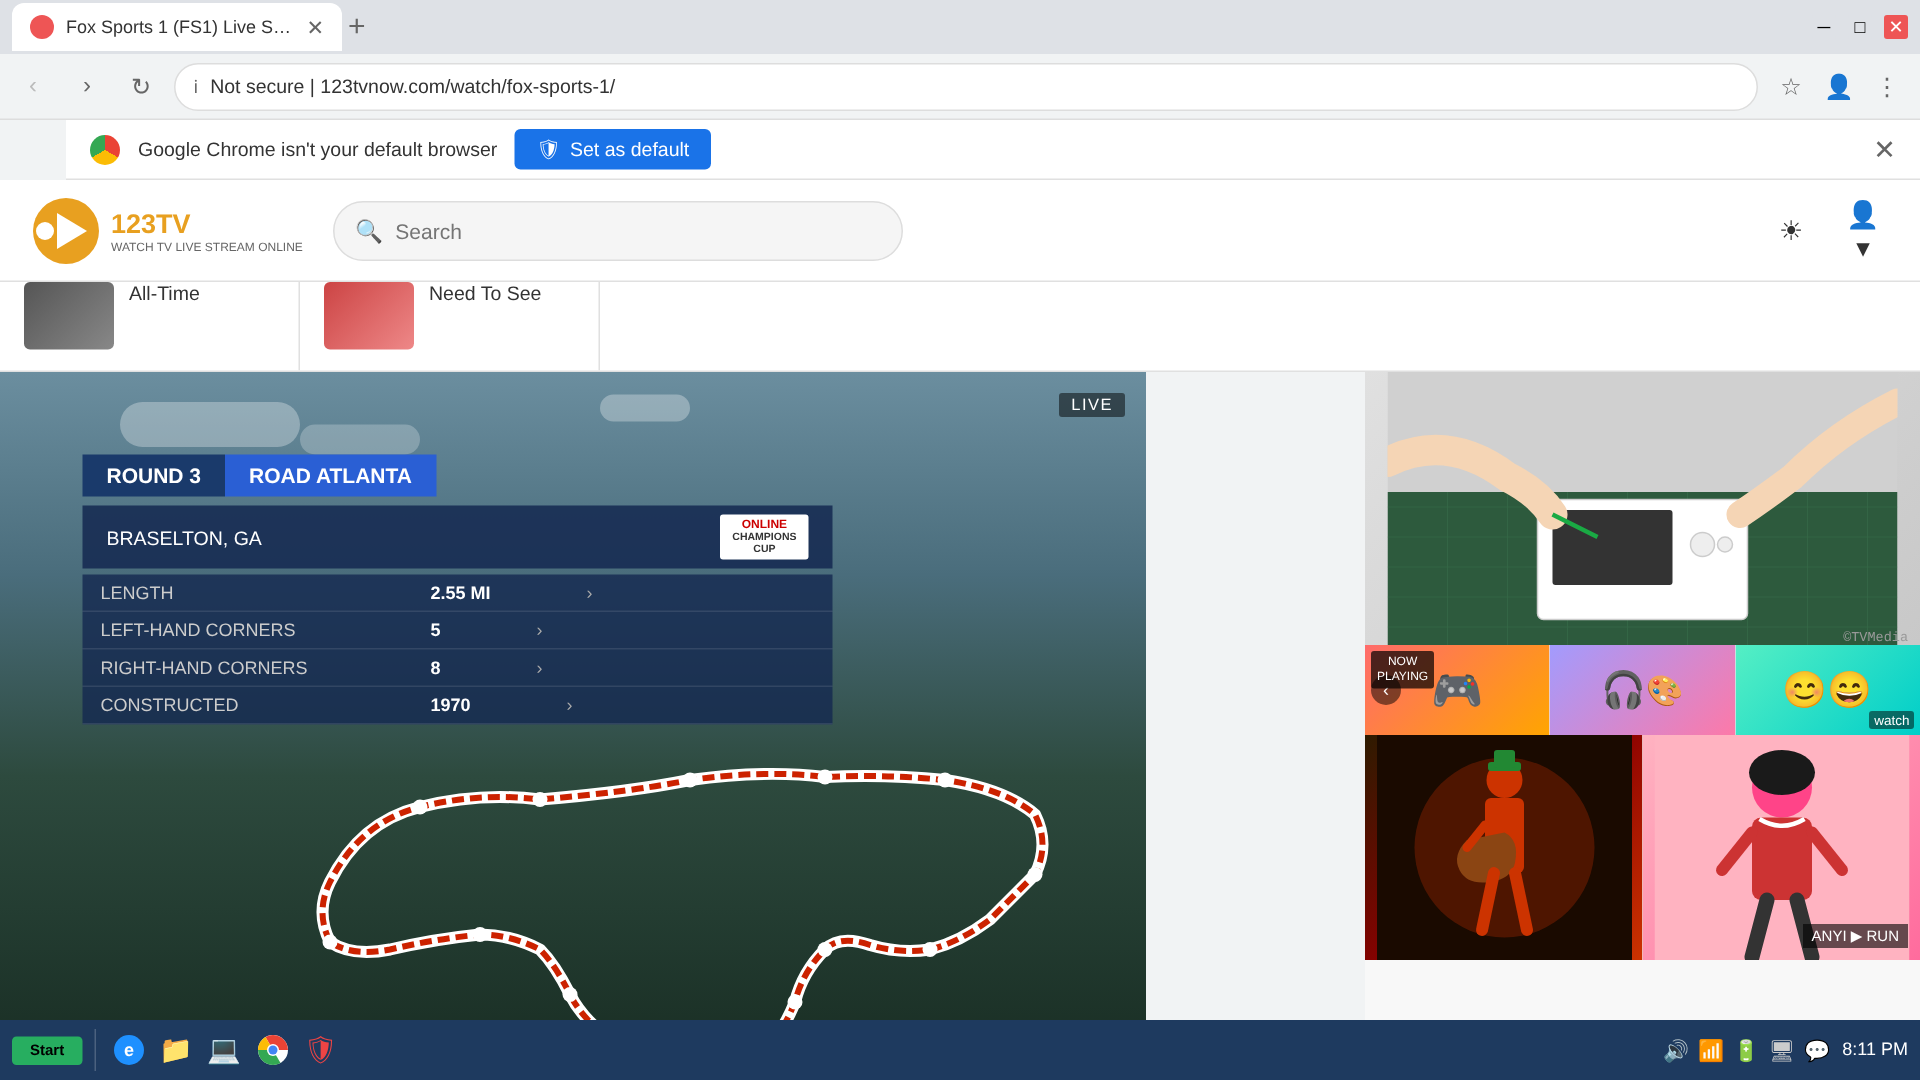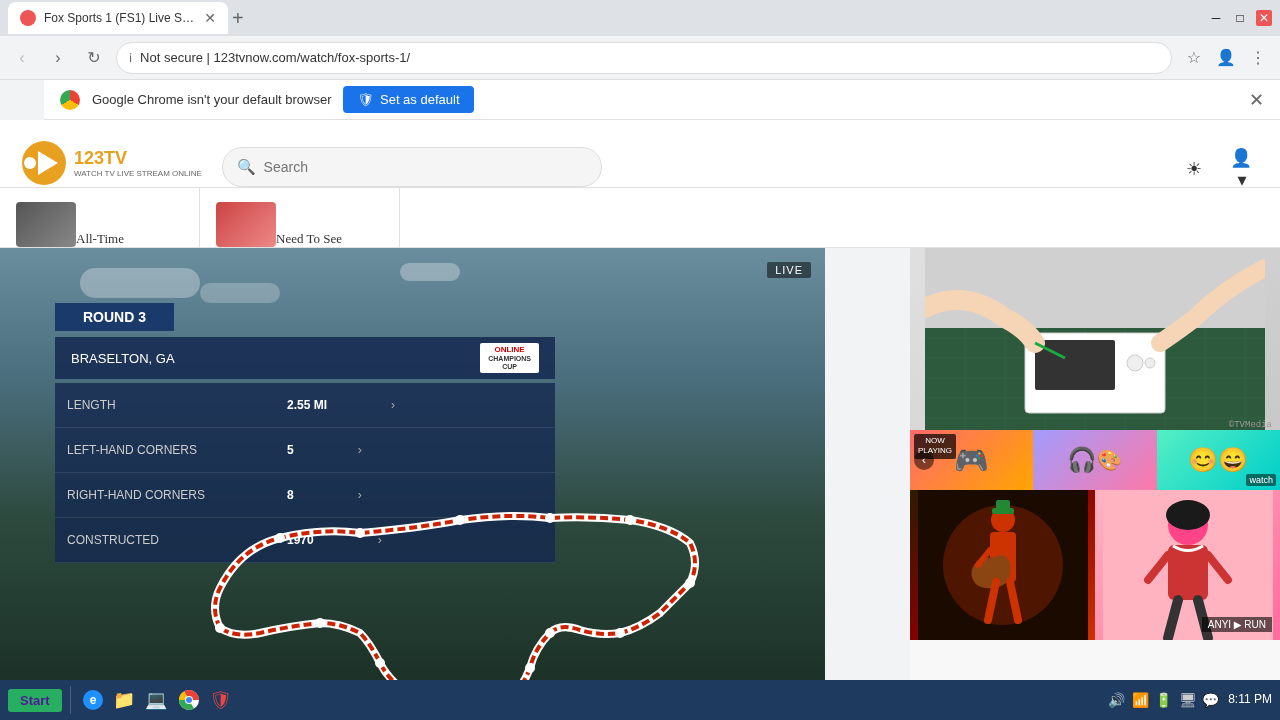--- a/index.html
+++ b/index.html
@@ -48,88 +48,88 @@
     }
     .chrome-logo { width: 20px; height: 20px; border-radius: 50%; background: conic-gradient(#ea4335 0 120deg, #fbbc05 120deg 240deg, #34a853 240deg 360deg); flex-shrink: 0; }
     .set-default-btn {
       background: #1a73e8; color: white; border: none; border-radius: 4px;
       padding: 6px 14px; font-size: 13px; cursor: pointer; display: flex; align-items: center; gap: 6px;
     }
     .infobar-close { margin-left: auto; cursor: pointer; color: #666; font-size: 18px; }
 
     
     .site-header {
-      background: #fff; height: 68px; display: flex; align-items: flex-end;
+      background: #fff; height: 68px; display: flex; align-items: center;
       padding: 0 20px; gap: 20px; border-bottom: 1px solid #e0e0e0;
     }
     .logo { display: flex; align-items: center; gap: 6px; text-decoration: none; }
     .logo-icon { width: 48px; height: 48px; }
     .search-bar {
       display: flex; align-items: center; background: #f5f5f5; border: 1px solid #ddd;
       border-radius: 20px; padding: 0 14px; height: 40px; gap: 8px; width: 380px;
     }
     .search-bar input { border: none; background: none; outline: none; font-size: 14px; width: 100%; }
     .header-icons { margin-left: auto; display: flex; gap: 12px; align-items: center; }
     .header-icon-btn { width: 36px; height: 36px; border: none; background: none; cursor: pointer; border-radius: 50%; display: flex; align-items: center; justify-content: center; color: #333; font-size: 18px; }
 
     
     .banner-row {
       background: #fff; display: flex; overflow: hidden; height: 60px; border-bottom: 1px solid #e0e0e0;
     }
-    .banner-card { display: flex; align-items: flex-end; padding: 0 16px; min-width: 200px; border-right: 1px solid #e0e0e0; font-family: Liberation Serif, serif; }
+    .banner-card { display: flex; align-items: flex-start; gap: 10px; padding: 0 16px; min-width: 200px; border-right: 1px solid #e0e0e0; }
     .banner-thumb-img { width: 60px; height: 45px; flex-shrink: 0; border-radius: 4px; overflow: hidden; }
     .banner-label { font-size: 13px; color: #333; font-weight: 500; }
 
     
     .main-layout { display: flex; gap: 0; }
 
     
     .video-section { flex: 1; padding: 0; }
     .video-container {
       position: relative; background: #3b82f6; margin: 0;
-      width: 825px; height: 450px; overflow: hidden;
+      width: 764px; height: 450px; overflow: hidden;
     }
     .video-bg {
       width: 100%; height: 100%; background: linear-gradient(180deg, #6b8e9f 0%, #4a6d7c 30%, #2d4a3e 60%, #1a2f25 100%);
       position: relative;
     }
     .live-badge {
       position: absolute; top: 14px; right: 14px;
       background: rgba(0,0,0,0.5); color: white; font-size: 11px;
       padding: 2px 8px; border-radius: 2px; letter-spacing: 1px;
     }
     .track-info-overlay {
       position: absolute; top: 55px; left: 55px; background: transparent;
     }
     .round-bar {
       display: flex; margin-bottom: 6px;
     }
     .round-label {
       background: #1a3a6b; color: white; font-size: 14px; font-weight: bold;
-      padding: 6px 28px;
+      padding: 6px 16px;
     }
     .road-label {
       background: #2a5fd4; color: white; font-size: 14px; font-weight: bold;
       padding: 6px 16px;
     }
     .location-bar {
       background: rgba(20,40,80,0.85); color: white; font-size: 13px;
       padding: 6px 16px; display: flex; align-items: center; gap: 16px;
       justify-content: space-between; min-width: 500px;
     }
     .champions-logo {
       background: #fff; color: #333; font-size: 9px; font-weight: bold;
       padding: 2px 8px; border-radius: 2px; text-align: center; line-height: 1.2;
     }
     .track-stats {
       background: rgba(20,40,80,0.8); color: white; margin-top: 4px;
     }
     .stat-row {
       display: flex; align-items: center; border-bottom: 1px solid rgba(255,255,255,0.1);
-      padding: 15px 12px; font-size: 12px; gap: 60px;
+      padding: 5px 12px; font-size: 12px; gap: 60px;
     }
     .stat-label { color: #ccc; min-width: 160px; }
     .stat-value { color: white; font-weight: bold; }
     .stat-arrow { color: #aaa; margin-left: 4px; }
 
     
     .track-svg-container {
       position: absolute; top: 200px; left: 60px; width: 750px; height: 280px;
     }
 
@@ -191,22 +191,22 @@
       position: absolute; bottom: 8px; right: 8px; background: rgba(0,0,0,0.6); color: white;
       font-size: 10px; padding: 2px 6px; display: flex; align-items: flex-end; gap: 2px;
     }
 
     
     .taskbar {
       position: fixed; bottom: 0; left: 0; right: 0; height: 40px;
       background: #1e3a5f; display: flex; align-items: center; padding: 0 8px; gap: 4px;
     }
     .start-btn {
-      background: #27ae60; color: #4c1d95; border: none; padding: 4px 12px;
-      border-radius: 3px; font-size: 13px; font-weight: bold; cursor: pointer;
+      background: #27ae60; color: #000000; border: none; padding: 4px 12px;
+      border-radius: 3px; font-size: 10px; font-weight: bold; cursor: pointer;
     }
     .taskbar-sep { width: 1px; height: 28px; background: rgba(255,255,255,0.2); margin: 0 4px; }
     .taskbar-icon { width: 28px; height: 28px; cursor: pointer; border-radius: 3px; display: flex; align-items: center; justify-content: center; }
     .taskbar-spacer { flex: 1; }
     .taskbar-tray { display: flex; align-items: center; gap: 8px; color: white; font-size: 12px; }
     .tray-icons { display: flex; gap: 6px; align-items: center; }
     .tray-icon { font-size: 14px; color: #ccc; cursor: pointer; }
     .time-display { font-size: 12px; color: white; text-align: center; line-height: 1.3; }
 
     
@@ -302,20 +302,21 @@
 
         <div class="cloud" style="width:120px;height:30px;top:20px;left:80px;opacity:0.5;"></div>
         <div class="cloud" style="width:80px;height:20px;top:35px;left:200px;opacity:0.4;"></div>
         <div class="cloud" style="width:60px;height:18px;top:15px;left:400px;opacity:0.5;"></div>
 
         <div class="live-badge">LIVE</div>
 
         <div class="track-info-overlay">
           <div class="round-bar">
             <div class="round-label">ROUND 3</div>
+            <div class="road-label">ROAD ATLANTA</div>
           </div>
           <div class="location-bar">
             <span>BRASELTON, GA</span>
             <div class="champions-logo">
               <div style="font-size:8px;font-weight:bold;color:#c00;">ONLINE</div>
               <div style="font-size:7px;color:#333;">CHAMPIONS</div>
               <div style="font-size:7px;color:#333;">CUP</div>
             </div>
           </div>
           <div class="track-stats">

